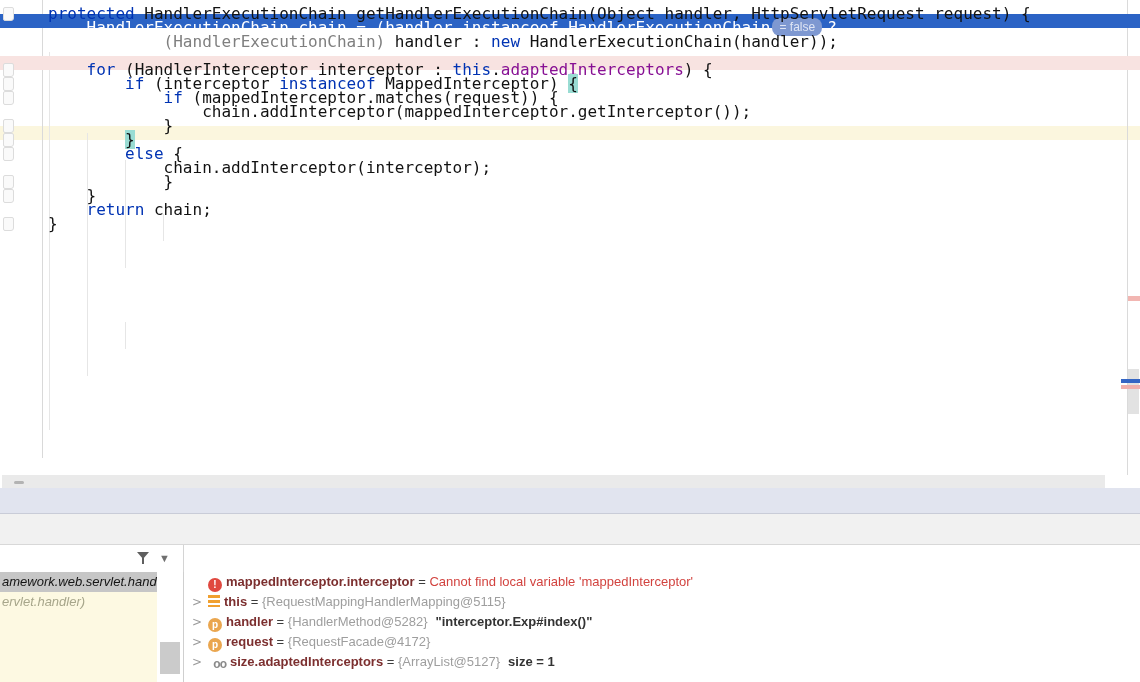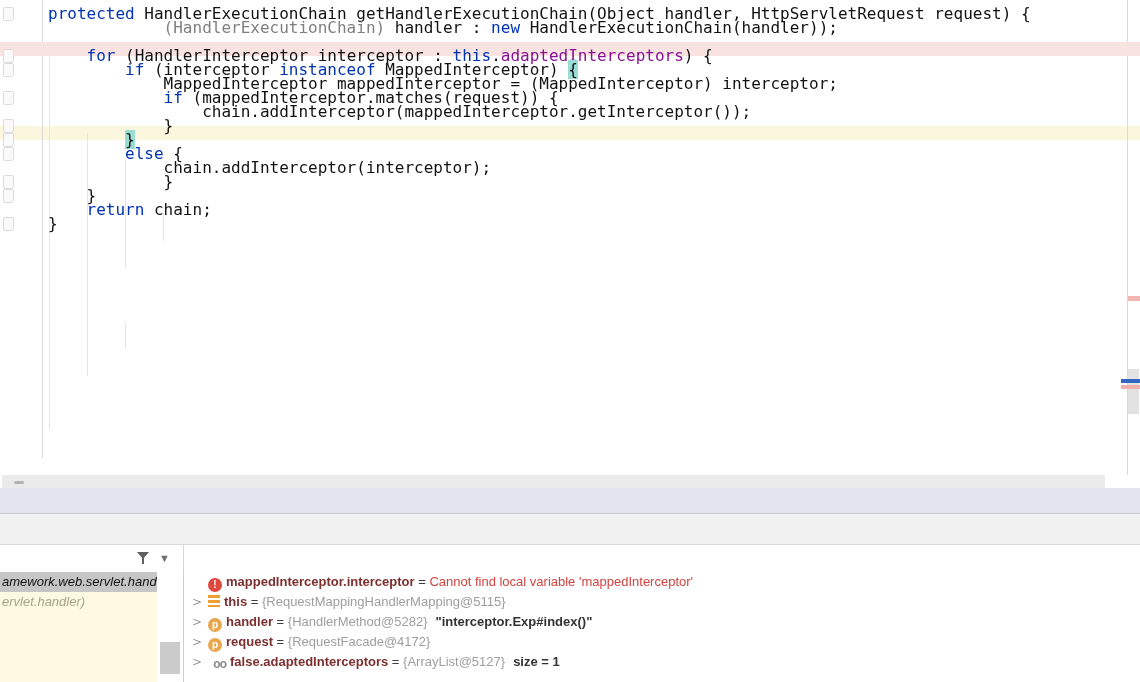--- a/index.html
+++ b/index.html
@@ -88,36 +88,36 @@
     <div class="indent-guide" style="left:49px;top:52px;height:378px;"></div>
     <div class="indent-guide" style="left:87px;top:133px;height:243px;"></div>
     <div class="indent-guide" style="left:125px;top:160px;height:108px;"></div>
     <div class="indent-guide" style="left:125px;top:322px;height:27px;"></div>
     <div class="indent-guide" style="left:163px;top:214px;height:27px;"></div>
     <div class="code-lines">
         <div class="code-line">
           <span class="fold-ico"></span>
           <span class="code-text" style="padding-left: calc(0ch + 48px);"><span class="seg-kw">protected</span><span class="seg-pl"> HandlerExecutionChain getHandlerExecutionChain(Object handler, HttpServletRequest request) {</span></span>
         </div>
+        <div class="code-line bg-exec">
+          <span class="code-text" style="padding-left: calc(4ch + 48px);"><span class="seg-wh">HandlerExecutionChain chain = (handler instanceof HandlerExecutionChain</span><span class="seg-hint">= false</span><span class="seg-wh">?</span></span>
+        </div>
         <div class="code-line">
           <span class="code-text" style="padding-left: calc(12ch + 48px);"><span class="seg-gray">(HandlerExecutionChain) </span><span class="seg-pl">handler : </span><span class="seg-kw">new</span><span class="seg-pl"> HandlerExecutionChain(handler));</span></span>
         </div>
         <div class="code-line">
           <span class="code-text" style="padding-left: calc(0ch + 48px);"></span>
         </div>
         <div class="code-line bg-bp">
           <span class="fold-ico"></span>
           <span class="code-text" style="padding-left: calc(4ch + 48px);"><span class="seg-kw">for</span><span class="seg-pl"> (HandlerInterceptor interceptor : </span><span class="seg-kw">this</span><span class="seg-pl">.</span><span class="seg-field">adaptedInterceptors</span><span class="seg-pl">) {</span></span>
         </div>
         <div class="code-line">
           <span class="fold-ico"></span>
           <span class="code-text" style="padding-left: calc(8ch + 48px);"><span class="seg-kw">if</span><span class="seg-pl"> (interceptor </span><span class="seg-kw">instanceof</span><span class="seg-pl"> MappedInterceptor) </span><span class="seg-brace">{</span></span>
-        </div>
-        <div class="code-line">
-          <span class="code-text" style="padding-left: calc(12ch + 48px);"><span class="seg-pl">MappedInterceptor mappedInterceptor = (MappedInterceptor) interceptor;</span></span>
         </div>
         <div class="code-line">
           <span class="fold-ico"></span>
           <span class="code-text" style="padding-left: calc(12ch + 48px);"><span class="seg-kw">if</span><span class="seg-pl"> (mappedInterceptor.matches(request)) {</span></span>
         </div>
         <div class="code-line">
           <span class="code-text" style="padding-left: calc(16ch + 48px);"><span class="seg-pl">chain.addInterceptor(mappedInterceptor.getInterceptor());</span></span>
         </div>
         <div class="code-line">
           <span class="fold-ico"></span>
@@ -177,17 +177,17 @@
       </div>
     <div class="fr-scroll">
       <div class="fr-thumb"></div>
     </div>
     <div class="panel-border"></div>
     <div class="variables">
         <div class="var-row"><span class="chev"></span><span class="vicon icon-error">!</span><span class="vname">mappedInterceptor.interceptor</span><span class="veq"> = </span><span class="vval error">Cannot find local variable 'mappedInterceptor'</span></div>
         <div class="var-row"><span class="chev">&gt;</span><span class="vicon icon-this"></span><span class="vname">this</span><span class="veq"> = </span><span class="vval">{RequestMappingHandlerMapping@5115}</span></div>
         <div class="var-row"><span class="chev">&gt;</span><span class="vicon icon-param">p</span><span class="vname">handler</span><span class="veq"> = </span><span class="vval">{HandlerMethod@5282}</span><span class="vextra">"interceptor.Exp#index()"</span></div>
         <div class="var-row"><span class="chev">&gt;</span><span class="vicon icon-param">p</span><span class="vname">request</span><span class="veq"> = </span><span class="vval">{RequestFacade@4172}</span></div>
-        <div class="var-row"><span class="chev">&gt;</span><span class="vicon icon-watch">oo</span><span class="vname">false.adaptedInterceptors</span><span class="veq"> = </span><span class="vval">{ArrayList@5127}</span><span class="vextra">size = 1</span></div>
+        <div class="var-row"><span class="chev">&gt;</span><span class="vicon icon-watch">oo</span><span class="vname">size.adaptedInterceptors</span><span class="veq"> = </span><span class="vval">{ArrayList@5127}</span><span class="vextra">size = 1</span></div>
       </div>
   </div>
 
 </div>
 
 </body></html>

